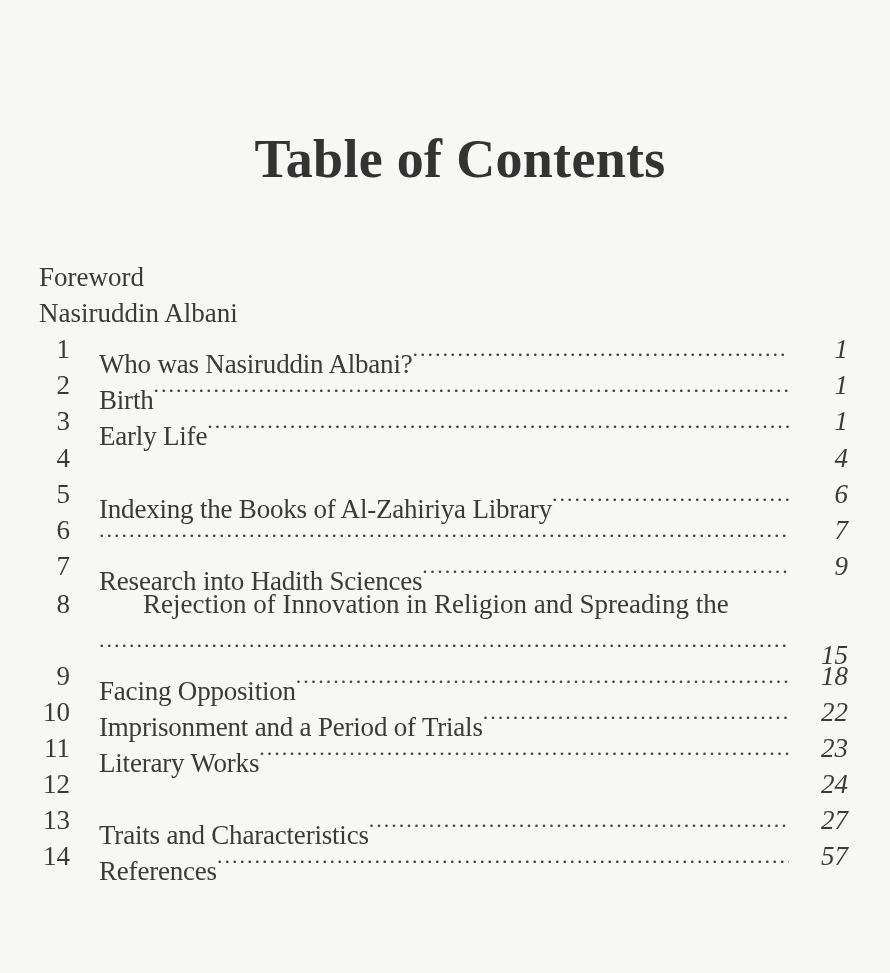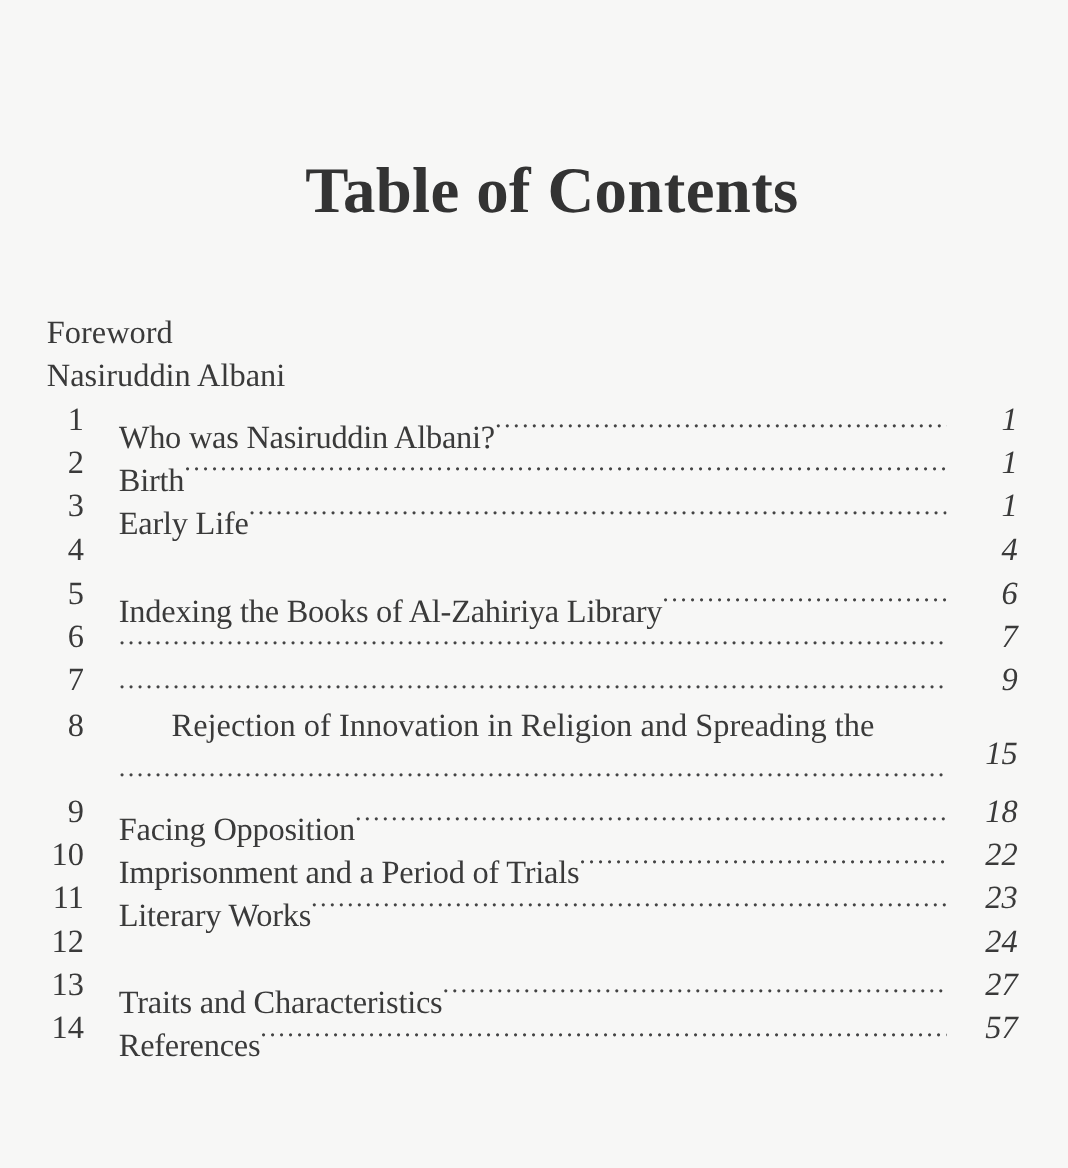--- a/index.html
+++ b/index.html
@@ -124,32 +124,33 @@
   <span class="toc-num">6</span>
   <span class="toc-body">
       <span class="leader"></span>
     </span>
   <span class="toc-page">7</span>
 </div>
 
 <div class="toc-row" style="top:548px">
   <span class="toc-num">7</span>
   <span class="toc-body">
+      <span class="text">Research into Hadith Sciences</span>
       <span class="leader"></span>
     </span>
   <span class="toc-page">9</span>
 </div>
 
 <div class="toc-row" style="top:586px; height:72px">
   <span class="toc-num">8</span>
   <span class="wrap-line" style="top:0">Rejection of Innovation in Religion and Spreading the</span>
   <span class="toc-body" style="top:36px">
       <span class="leader"></span>
     </span>
-  <span class="toc-page" style="top:24px">15</span>
+  <span class="toc-page" style="top:51px">15</span>
 </div>
 
 <div class="toc-row" style="top:658px">
   <span class="toc-num">9</span>
   <span class="toc-body">
       <span class="text">Facing Opposition </span>
       <span class="leader"></span>
     </span>
   <span class="toc-page">18</span>
 </div>

